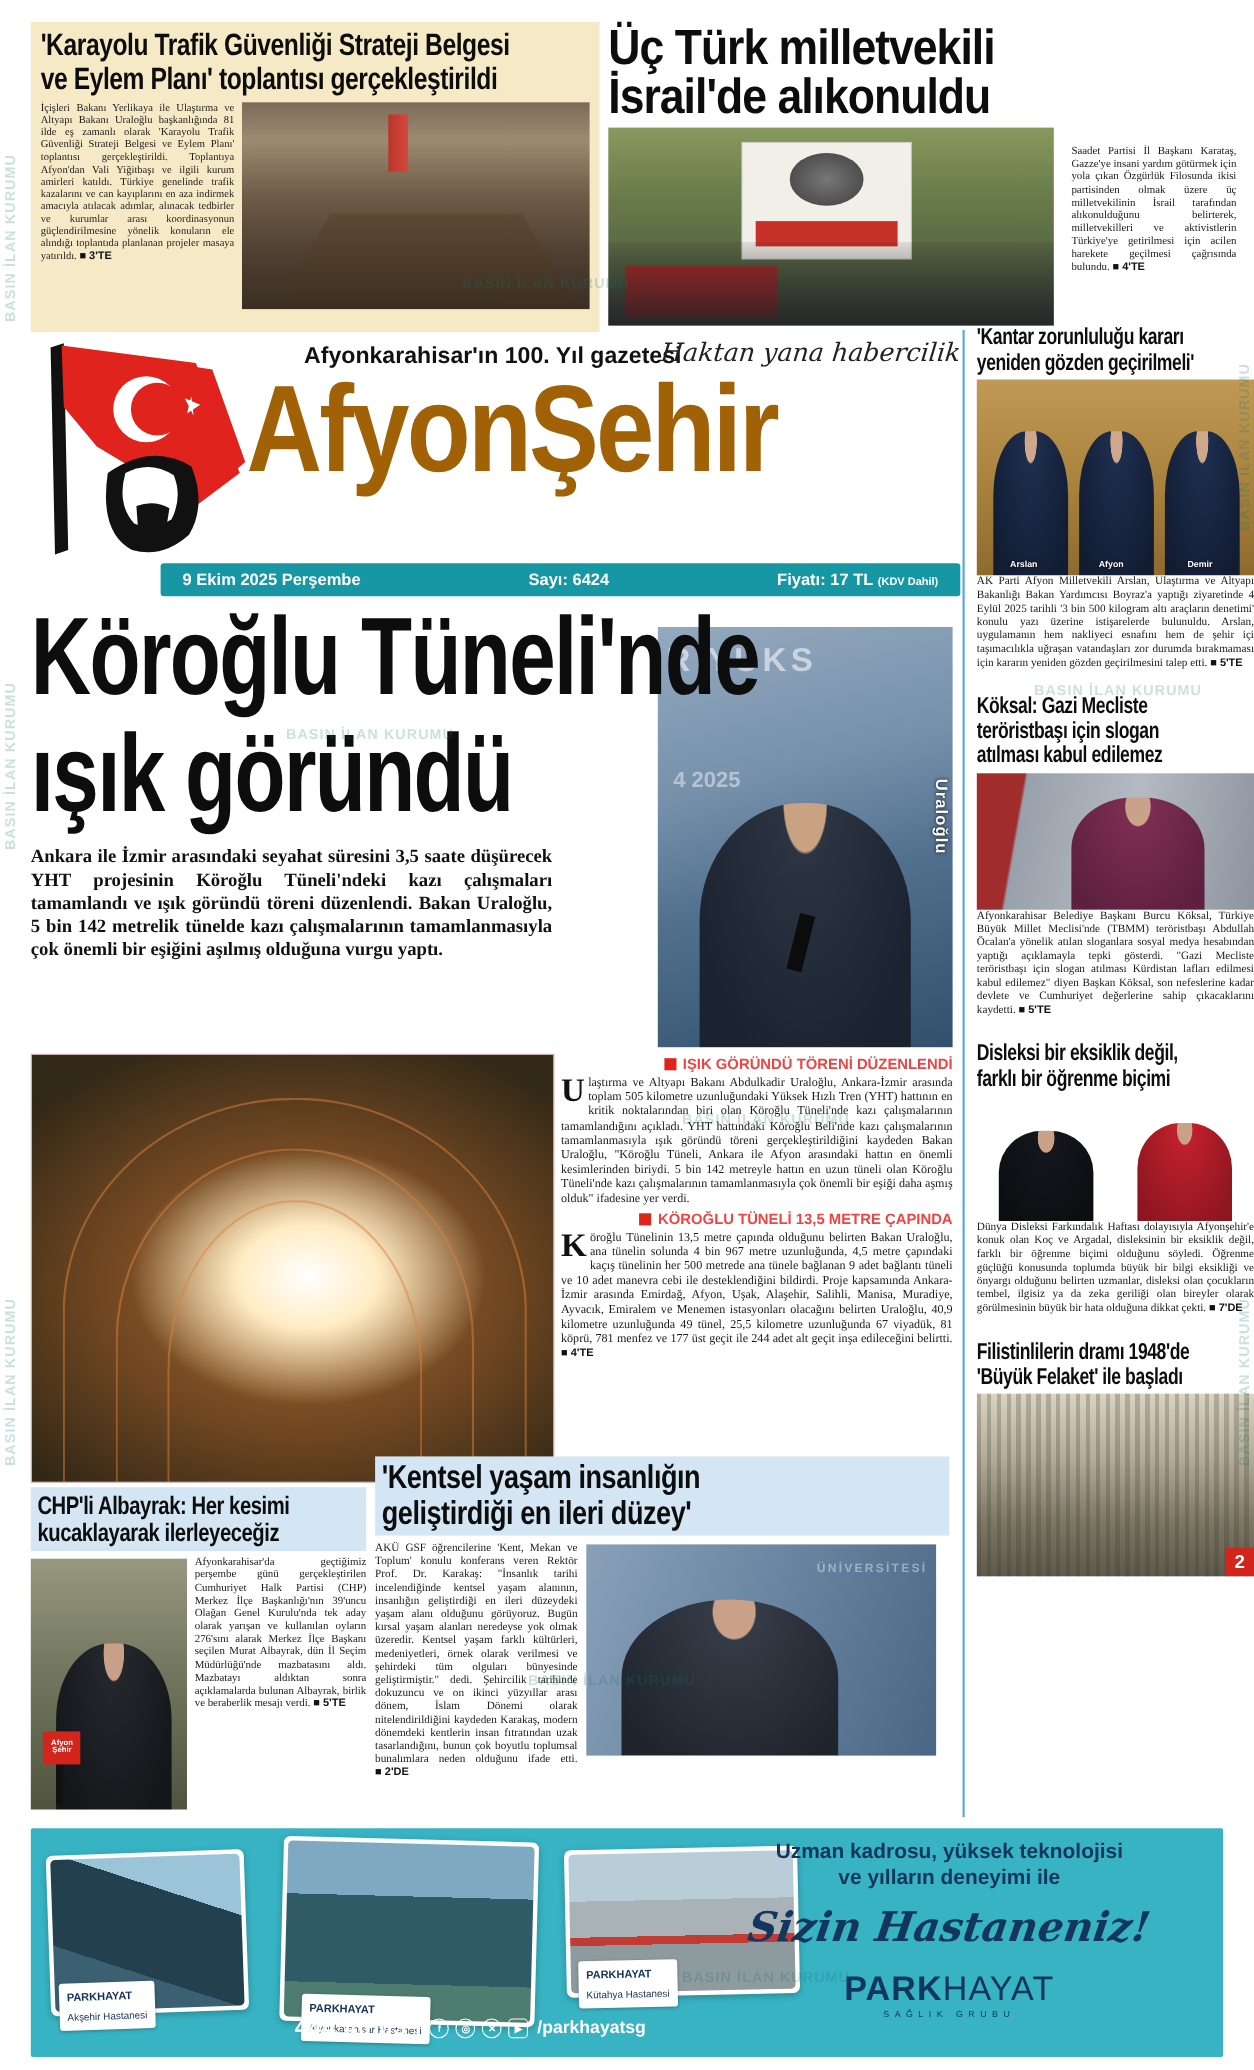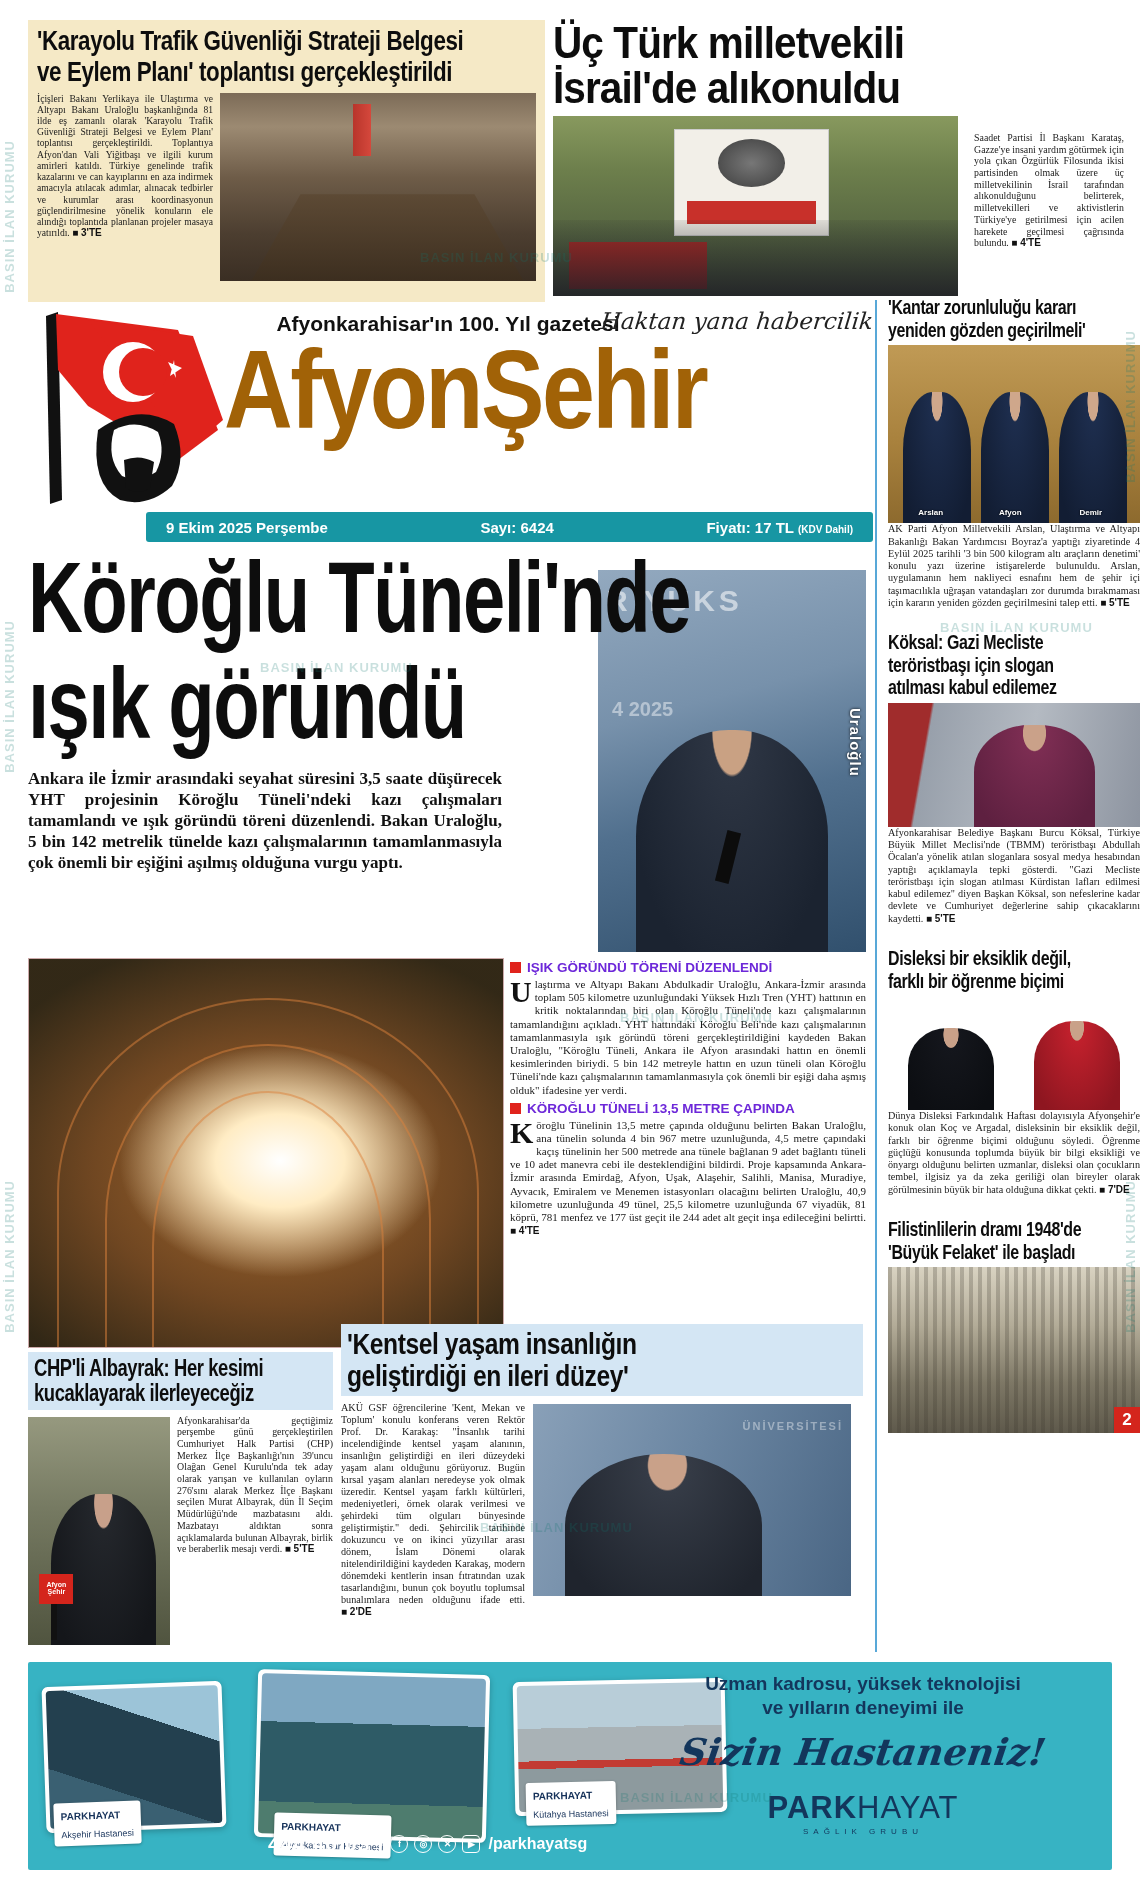--- a/index.html
+++ b/index.html
@@ -79,22 +79,22 @@
   
   .story-body{position:absolute;left:28px;top:956px;width:840px;height:392px;}
   .tunnel{position:absolute;left:0;top:2px;width:474px;height:388px;border:1px solid #caa;
       background:
         radial-gradient(ellipse 34% 30% at 53% 52%, #ffffff 0%, #ffecc4 40%, rgba(255,236,196,0) 100%),
         radial-gradient(ellipse 70% 62% at 52% 55%, rgba(190,120,50,.85) 0%, rgba(120,75,35,.9) 55%, rgba(50,40,22,.95) 100%),
         linear-gradient(180deg,#3a3423 0%,#241f14 60%,#191510 100%);}
   .tunnel .rib{position:absolute;border:2px solid rgba(220,130,60,.5);border-radius:50% 50% 0 0;
       border-bottom:none;}
   .story-col{position:absolute;left:482px;top:0;width:356px;}
-  .sec-t{font-family:"Liberation Sans",sans-serif;font-weight:bold;font-size:13.5px;color:#6d28d9;
-      text-align:left;margin:4px 0 3px;}
+  .sec-t{font-family:"Liberation Sans",sans-serif;font-weight:bold;font-size:13.5px;color:#ef4444;
+      text-align:right;margin:4px 0 3px;}
   .sq{display:inline-block;width:11px;height:11px;background:#e0231c;margin-right:6px;
       vertical-align:-1px;}
   .story-col p{margin:0 0 2px;font-size:11px;line-height:1.2;text-align:justify;}
   
   .chp{position:absolute;left:28px;top:1352px;width:305px;height:302px;}
   .blue-h{background:#d4e6f4;padding:4px 6px;}
   .chp .h{font-size:23px;line-height:1.08;}
   .chp-body{margin-top:5px;font-size:9.9px;line-height:1.18;text-align:justify;}
   .chp-photo{float:left;width:142px;height:228px;margin:2px 7px 2px 0;
       background:linear-gradient(180deg,#96997f 0%,#767a62 40%,#50543f 100%);}

